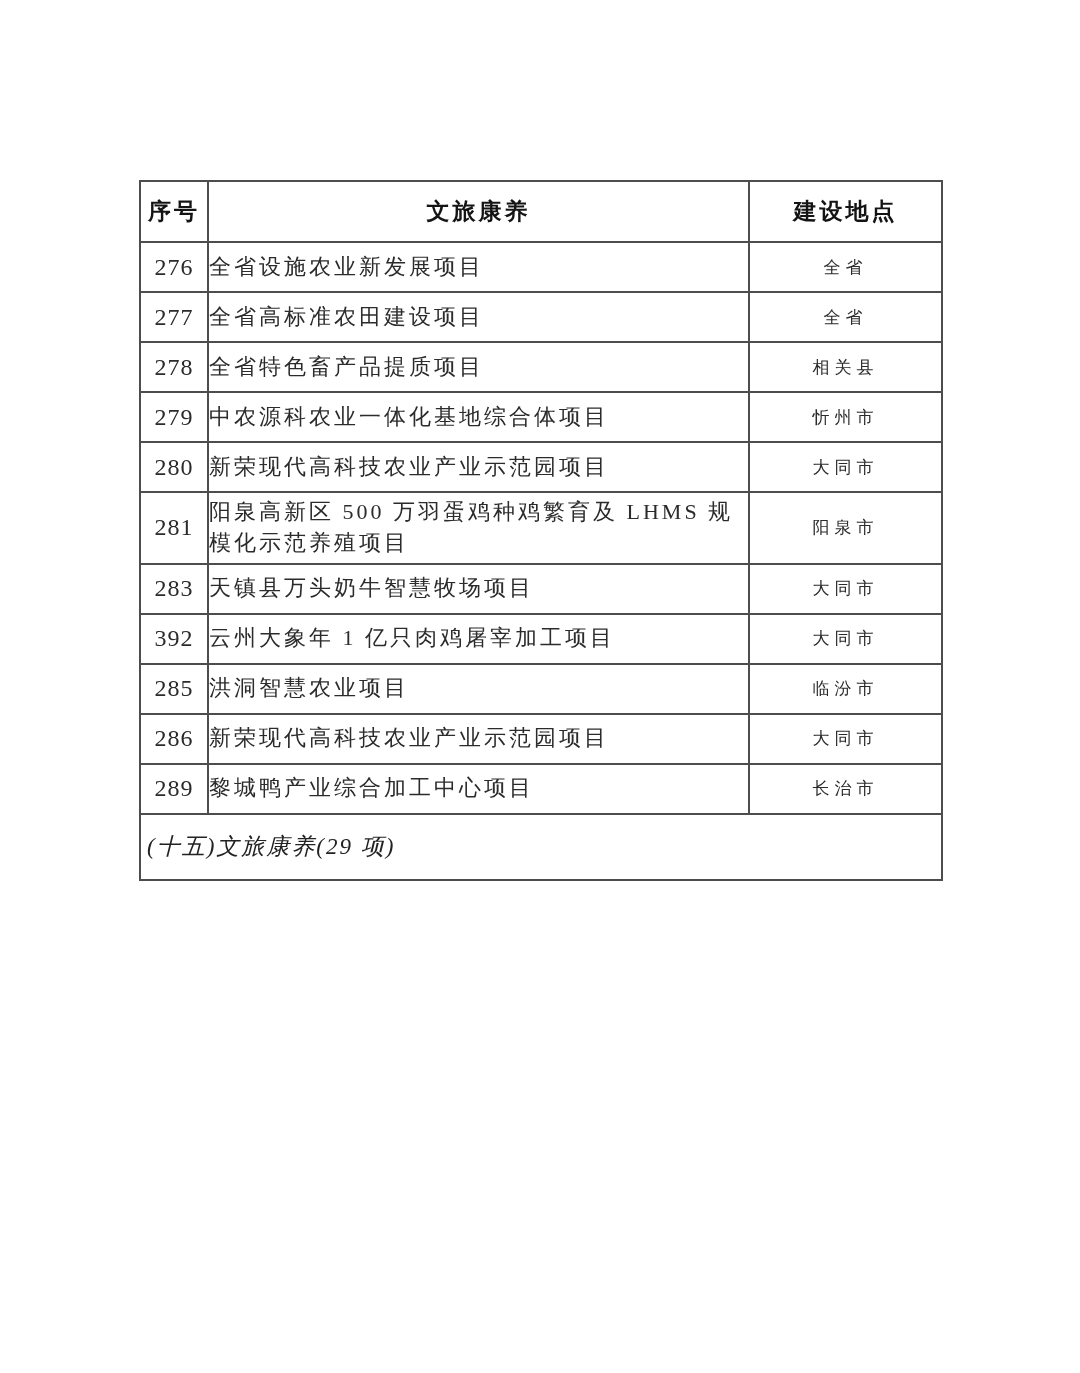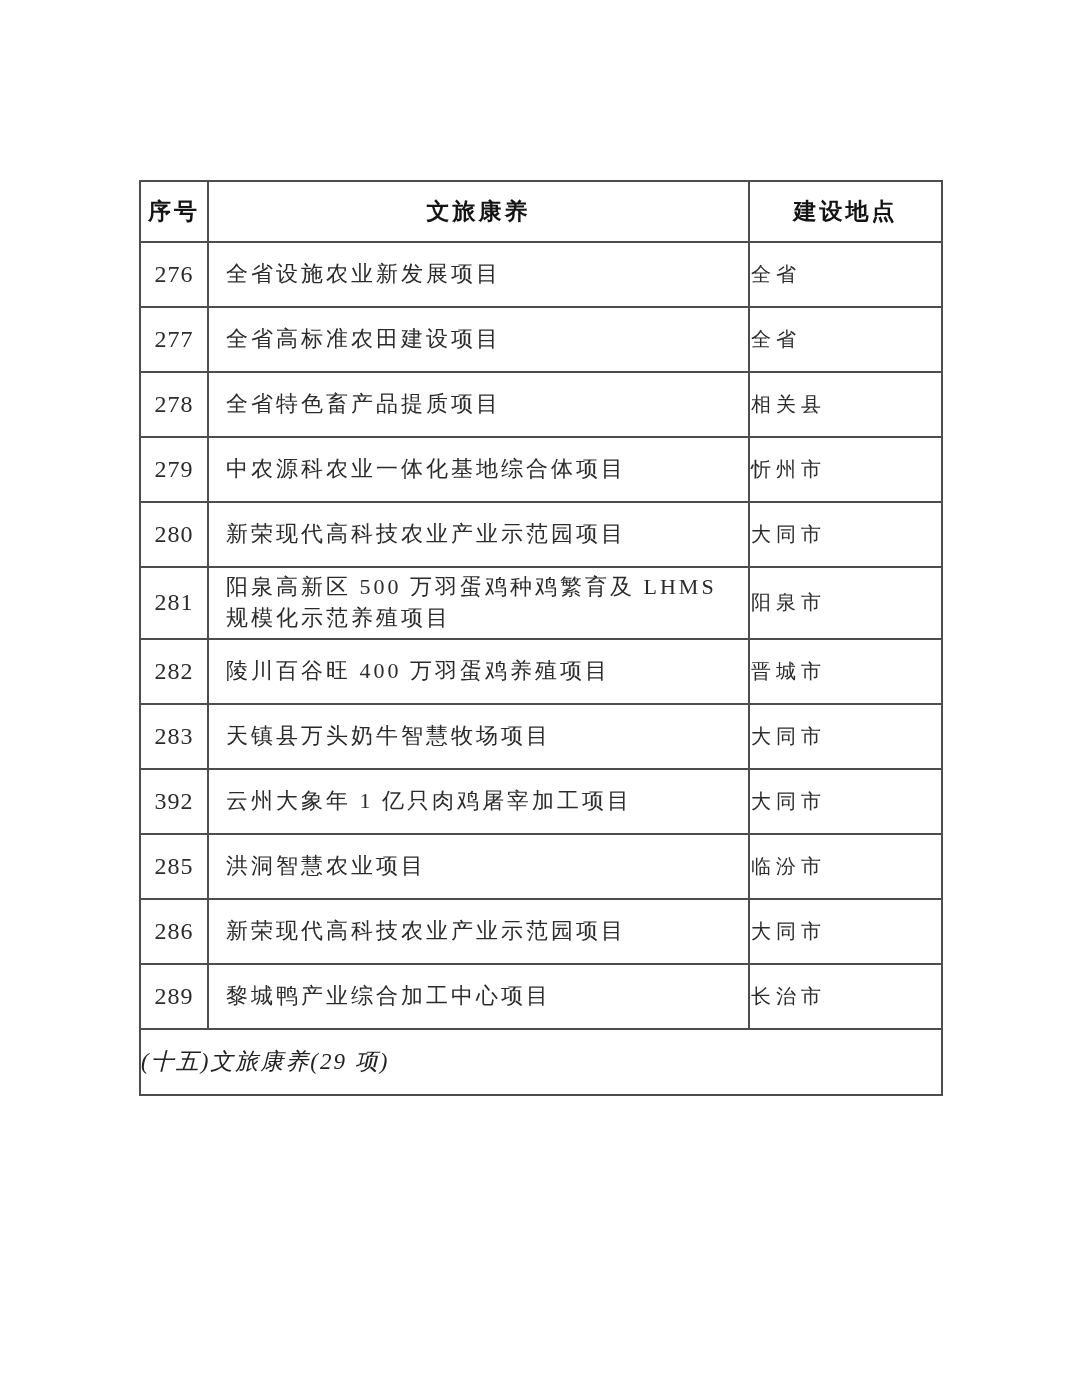--- a/index.html
+++ b/index.html
@@ -36,52 +36,53 @@
   }
   tr.header-row { height: 61px; }
   tr.header-row th {
     font-family: "Liberation Sans", sans-serif;
     font-weight: bold;
     font-size: 23px;
     letter-spacing: 3px;
     color: #141414;
     text-align: center;
   }
-  tr.body-row { height: 65px; }
+  tr.body-row { height: 50px; }
   td.cell-no {
     font-family: "Liberation Serif", serif;
     font-size: 24px;
     color: #2b2b2b;
     text-align: center;
     letter-spacing: 1px;
   }
   td.cell-name {
     font-family: "Liberation Serif", serif;
     font-size: 22px;
     color: #2b2b2b;
     text-align: left;
     letter-spacing: 3px;
     line-height: 1.4;
-    padding: 4px 10px 4px 17px;
+    padding: 4px 10px 4px 0;
   }
   td.cell-loc {
     font-family: "Liberation Serif", serif;
-    font-size: 20px;
+    font-size: 17px;
     color: #2b2b2b;
+    text-align: center;
     letter-spacing: 5px;
   }
   tr.footer-row { height: 66px; }
   td.section-footer {
     font-family: "Liberation Serif", serif;
     font-style: italic;
     font-size: 23px;
     color: #222222;
     text-align: left;
     letter-spacing: 2px;
-    padding-left: 0;
+    padding-left: 6px;
   }
 </style>
 </head>
 <body>
 
 <div class="page">
   <table class="doc-table">
     <colgroup>
       <col class="col-no">
       <col class="col-name">
@@ -119,25 +120,20 @@
           <td class="cell-no">280</td>
           <td class="cell-name">新荣现代高科技农业产业示范园项目</td>
           <td class="cell-loc">大同市</td>
         </tr>
         <tr class="body-row">
           <td class="cell-no">281</td>
           <td class="cell-name">阳泉高新区 500 万羽蛋鸡种鸡繁育及 LHMS 规模化示范养殖项目</td>
           <td class="cell-loc">阳泉市</td>
         </tr>
         <tr class="body-row">
-          <td class="cell-no">282</td>
-          <td class="cell-name">陵川百谷旺 400 万羽蛋鸡养殖项目</td>
-          <td class="cell-loc">晋城市</td>
-        </tr>
-        <tr class="body-row">
           <td class="cell-no">283</td>
           <td class="cell-name">天镇县万头奶牛智慧牧场项目</td>
           <td class="cell-loc">大同市</td>
         </tr>
         <tr class="body-row">
           <td class="cell-no">392</td>
           <td class="cell-name">云州大象年 1 亿只肉鸡屠宰加工项目</td>
           <td class="cell-loc">大同市</td>
         </tr>
         <tr class="body-row">

